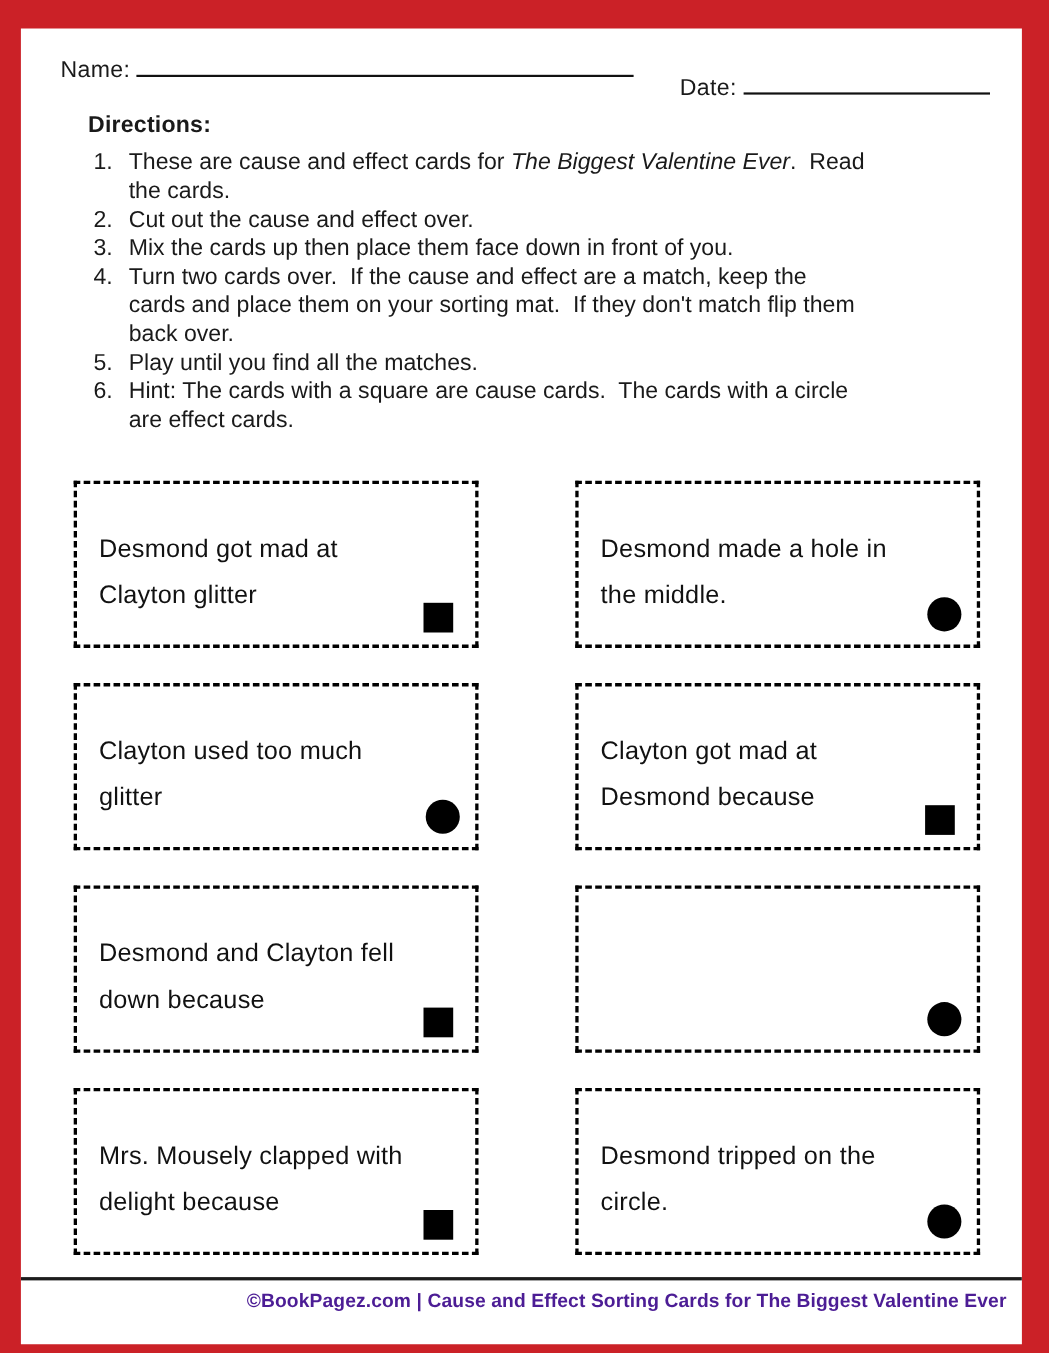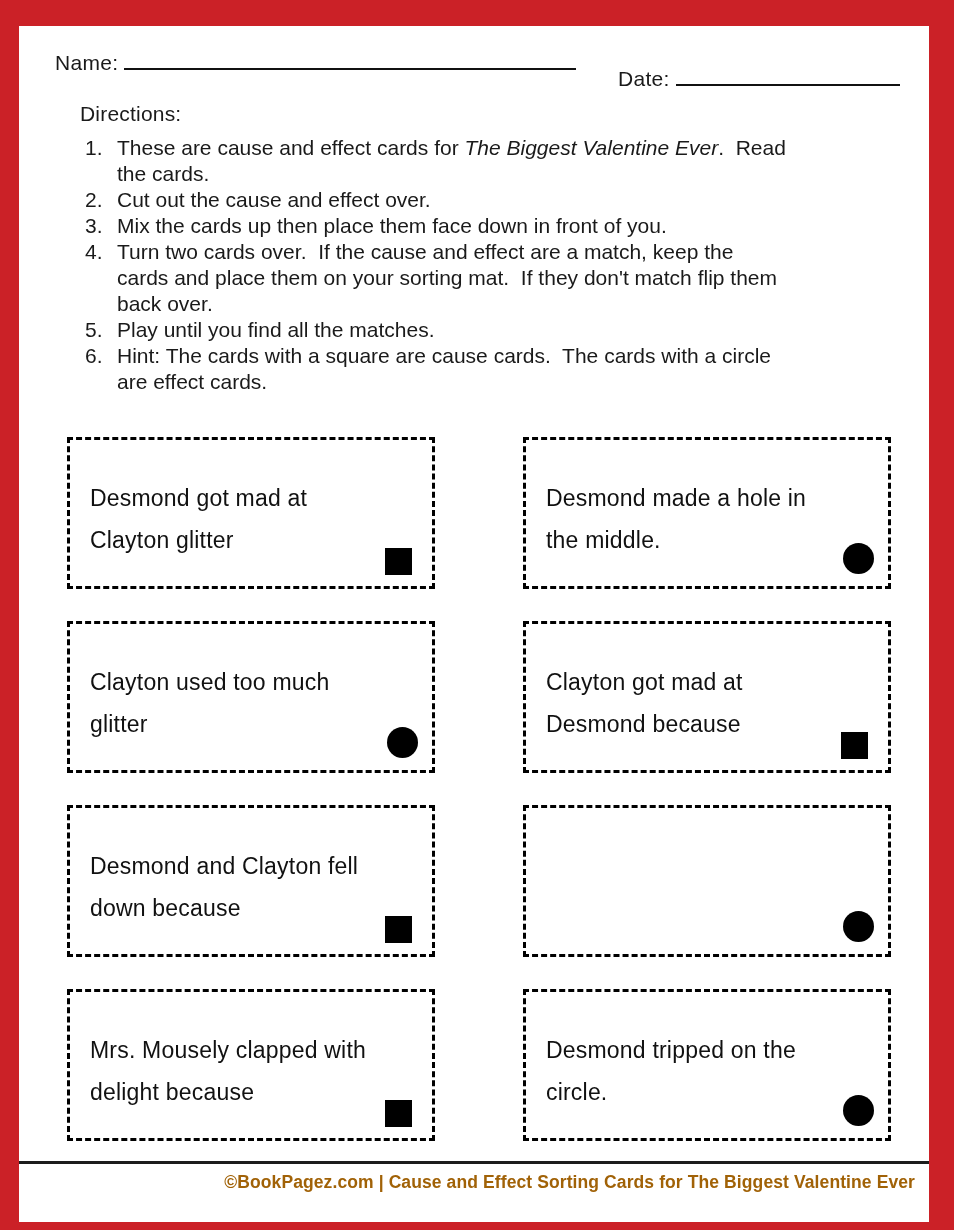--- a/index.html
+++ b/index.html
@@ -28,21 +28,21 @@
     vertical-align: baseline;
     margin-left: 6px;
   }
   .name-rule { width: 452px; }
   .date-rule { width: 224px; }
 
   
   .directions { position: absolute; left: 61px; top: 76px; }
   .directions-heading {
     font-size: 21px;
-    font-weight: normal;
+    font-weight: bold;
     letter-spacing: 0.2px;
     margin-bottom: 9px;
   }
   .dir-list { margin: 0; padding: 0; list-style: none; }
   .dir-item { display: flex; font-size: 21px; line-height: 26px; }
   .dir-num { flex: 0 0 37px; padding-left: 5px; box-sizing: border-box; }
   .dir-text { width: 672px; white-space: pre-wrap; }
   .dir-text em { }
 
   
@@ -166,15 +166,15 @@
       <span class="card-text">Mrs. Mousely clapped with delight because</span>
       <span class="marker square"></span>
     </div>
     <div class="card">
       <span class="card-text">Desmond tripped on the circle.</span>
       <span class="marker circle"></span>
     </div>
   </div>
 
   <div class="footer-divider"></div>
-  <div class="footer-text" style="color: #a16207;">©BookPagez.com | Cause and Effect Sorting Cards for The Biggest Valentine Ever</div>
+  <div class="footer-text" style="color: #4c1d95;">©BookPagez.com | Cause and Effect Sorting Cards for The Biggest Valentine Ever</div>
 
 </div>
 
 </body></html>

